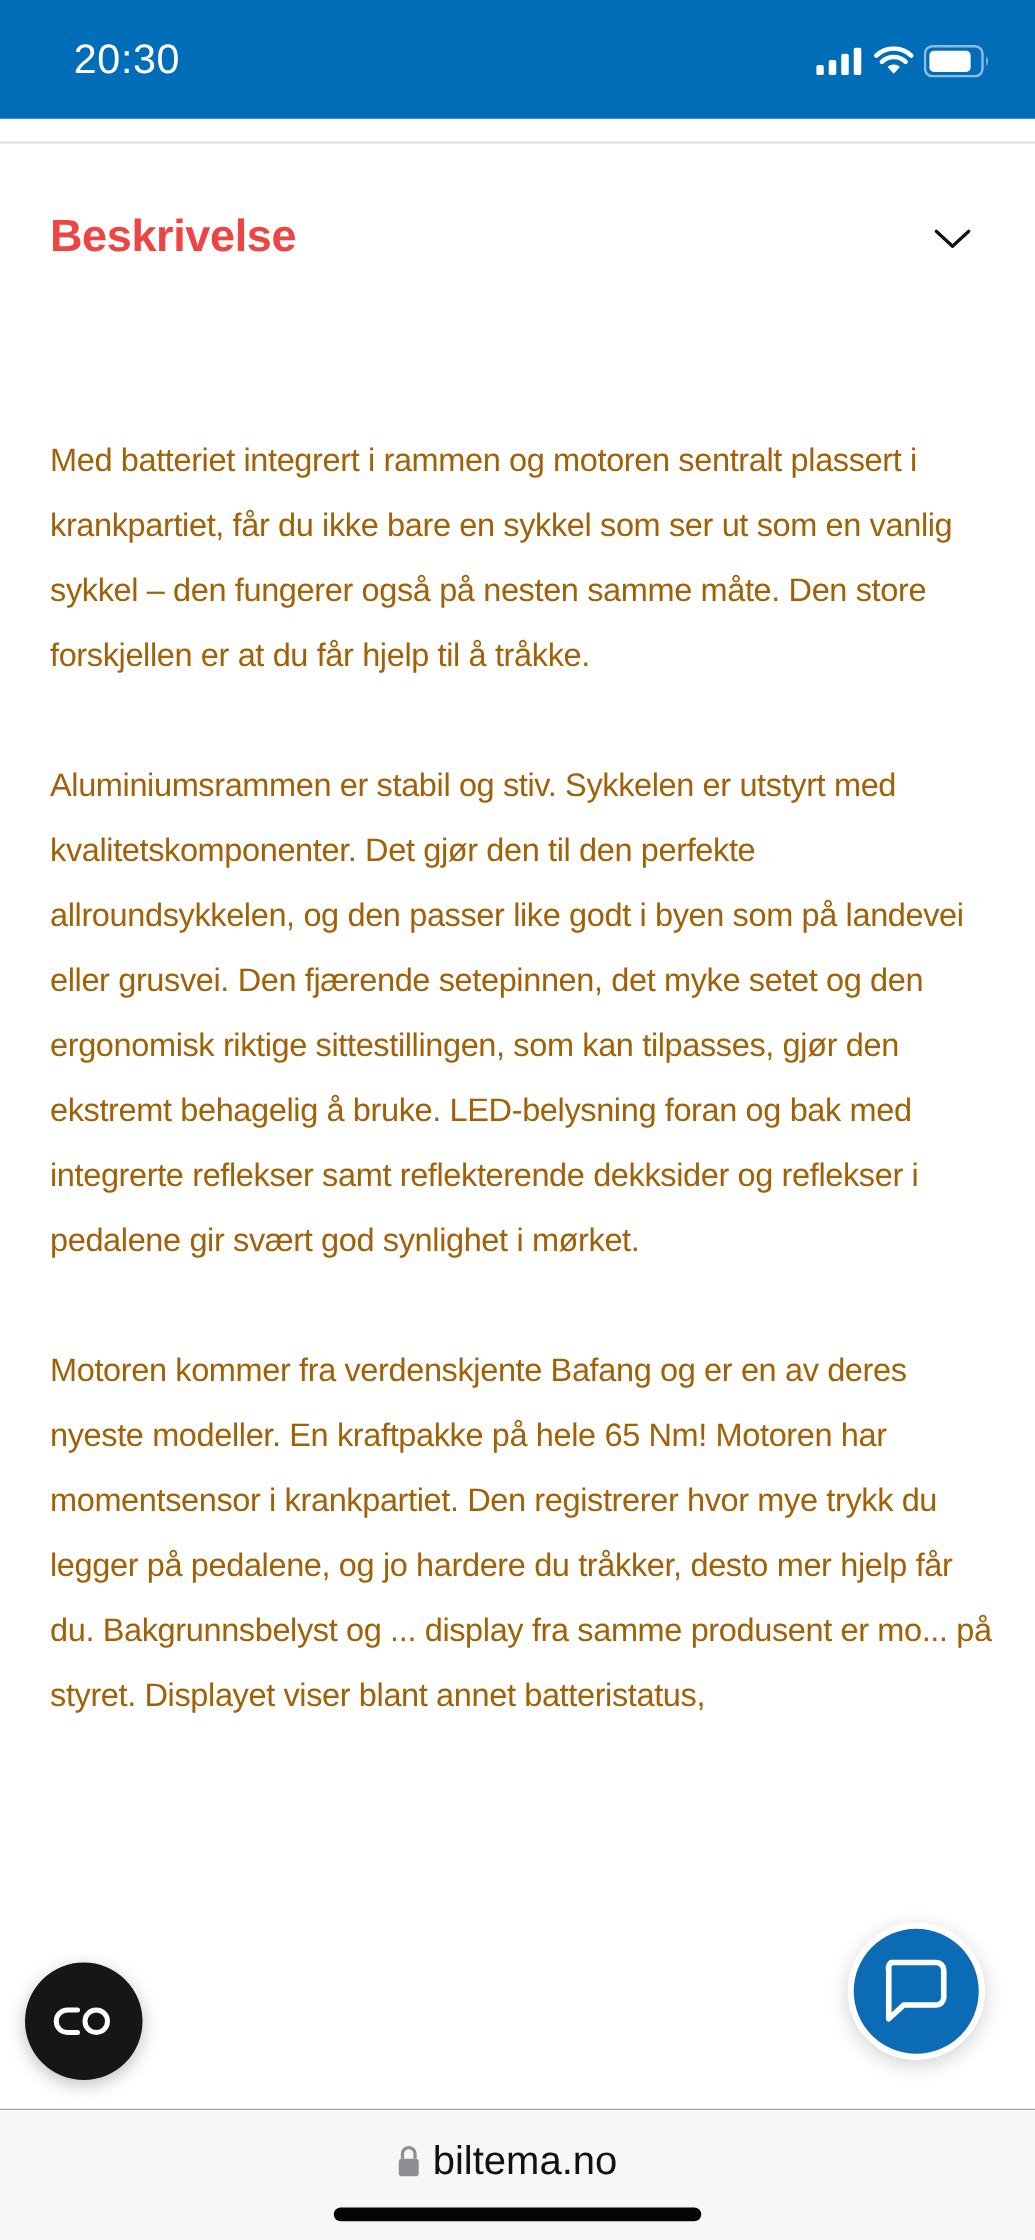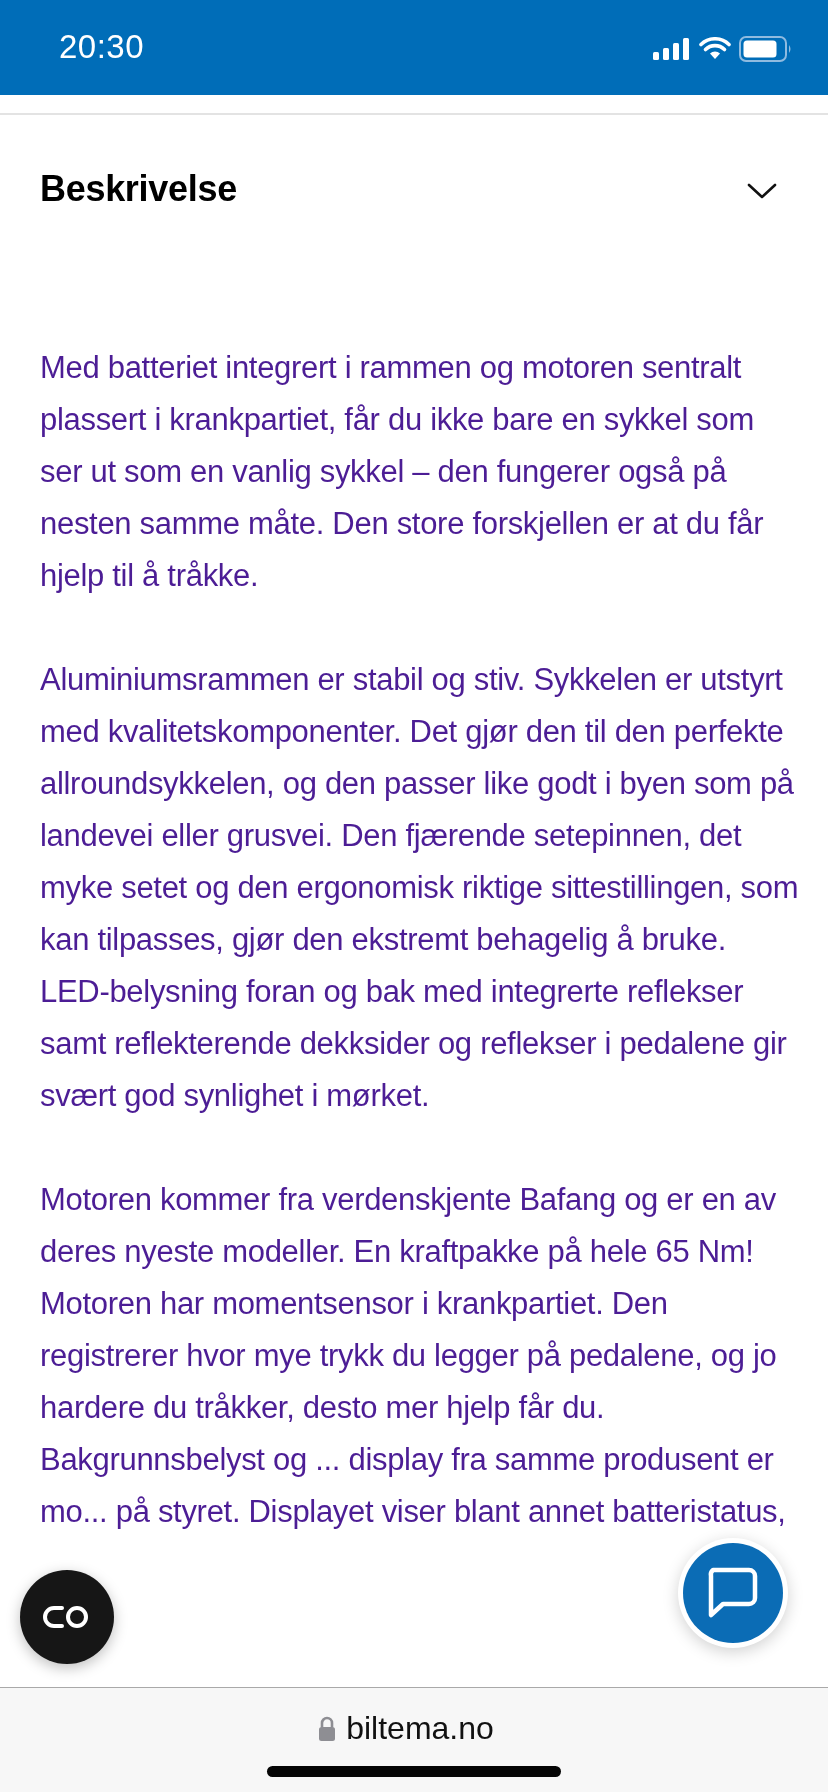--- a/index.html
+++ b/index.html
@@ -16,27 +16,27 @@
   .status-time {
     position:absolute; left:59px; top:28px; font-size:33px; font-weight:500;
     letter-spacing:0.5px;
   }
   .status-icons { position:absolute; right:35px; top:36px; display:flex; align-items:center; gap:8px; }
   .divider-top { position:absolute; left:0; top:113px; width:828px; height:2px; background:#e3e3e3; }
   .section-header {
     position:absolute; left:0; top:150px; width:828px; height:80px;
   }
   .section-title {
-    position:absolute; left:40px; top:18px; font-size:36px; font-weight:700; color:#000000;
+    position:absolute; left:40px; top:18px; font-size:36px; font-weight:700; color:#ef4444;
     letter-spacing:-0.3px;
   }
   .chevron { position:absolute; left:745px; top:30px; }
   .content {
     position:absolute; left:40px; top:342px; width:760px;
-    font-size:31px; line-height:52px; color:#4c1d95; letter-spacing:-0.3px;
+    font-size:26px; line-height:52px; color:#a16207; letter-spacing:-0.3px;
   }
   .content p { margin:0 0 52px 0; }
   .fab-left {
     position:absolute; left:20px; top:1570px; width:94px; height:94px; border-radius:50%;
     background:#161616; box-shadow:0 4px 14px rgba(0,0,0,0.25);
     display:flex; align-items:center; justify-content:center;
   }
   .fab-right {
     position:absolute; left:678px; top:1538px; width:110px; height:110px; border-radius:50%;
     background:#fff; box-shadow:0 4px 16px rgba(0,0,0,0.18);

